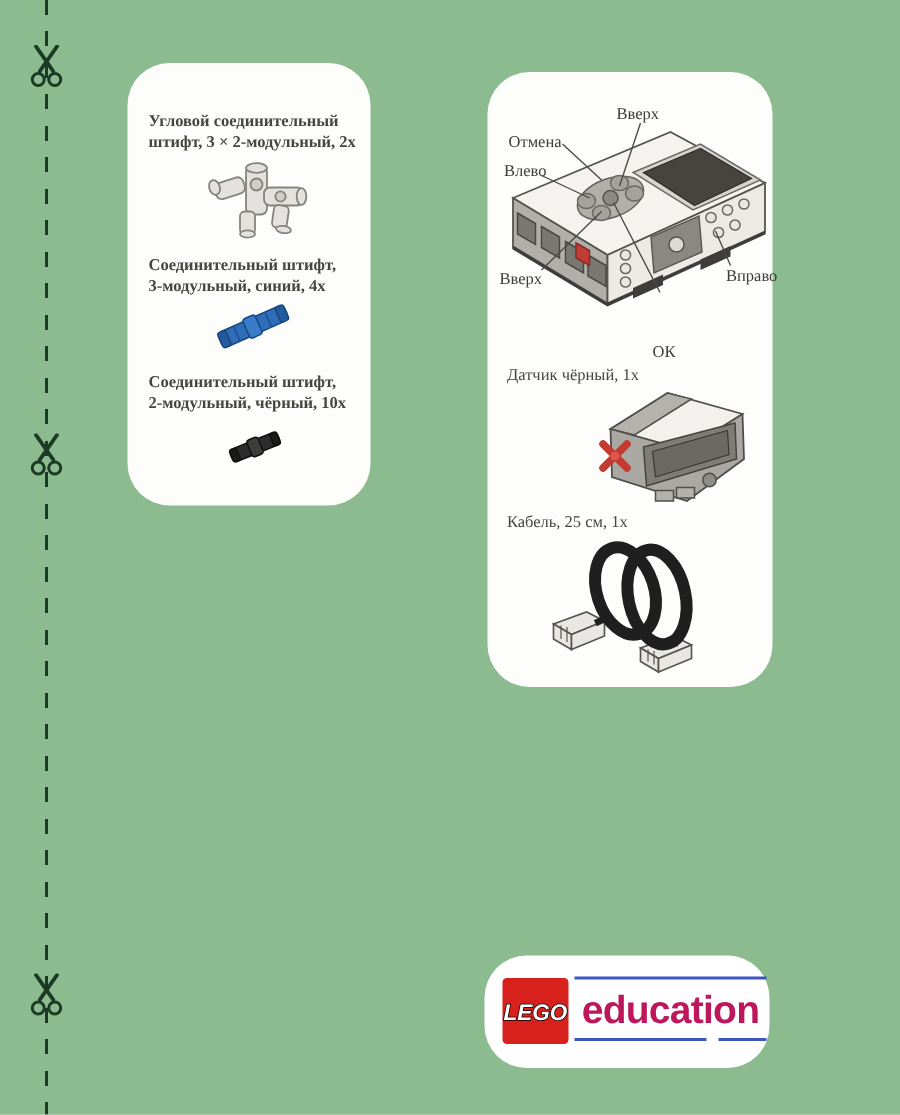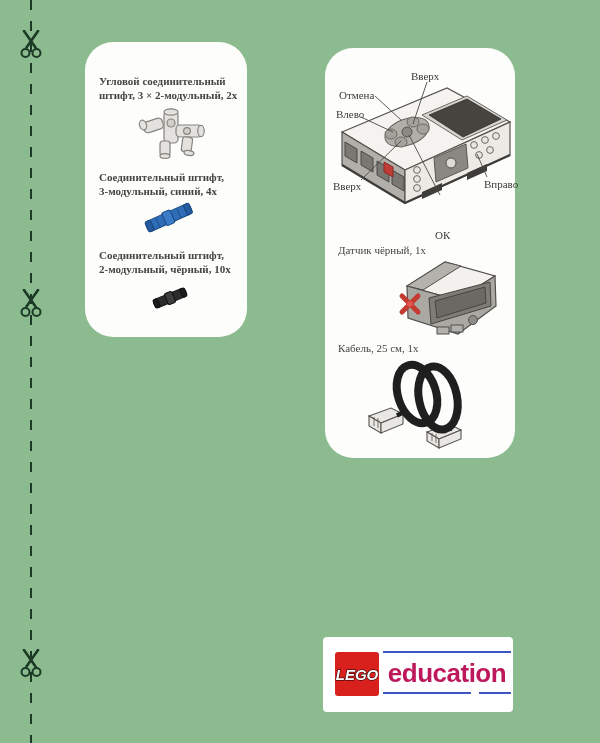--- a/index.html
+++ b/index.html
@@ -29,21 +29,21 @@
     font-size:11px; line-height:14px; color:#45463e;font-weight:bold;
   }
   .abs{position:absolute;}
   .ev3-title{position:absolute; left:13px; top:7px; font-size:11px; color:#45463e;}
   .brick-label{
     position:absolute; font-size:11px; color:#3c3d37; z-index:2; white-space:nowrap;
   }
   .section-label{position:absolute; left:13px; font-size:11px; color:#45463e;}
   .logo-pill{
     position:absolute; left:323px; top:637px; width:190px; height:75px;
-    background:#ffffff; border-radius:4px;
+    background:#ffffff; border-radius:28px;
   }
   .lego-square{
     position:absolute; left:12px; top:15px; width:44px; height:44px;
     background:#d8201d; border-radius:3px;
   }
   .edu-word{
     position:absolute; left:60px; top:21px; width:128px;
     font-family:"Liberation Sans", sans-serif; font-weight:bold;
     font-size:26px; letter-spacing:-0.5px; color:#be185d; text-align:center;
   }

